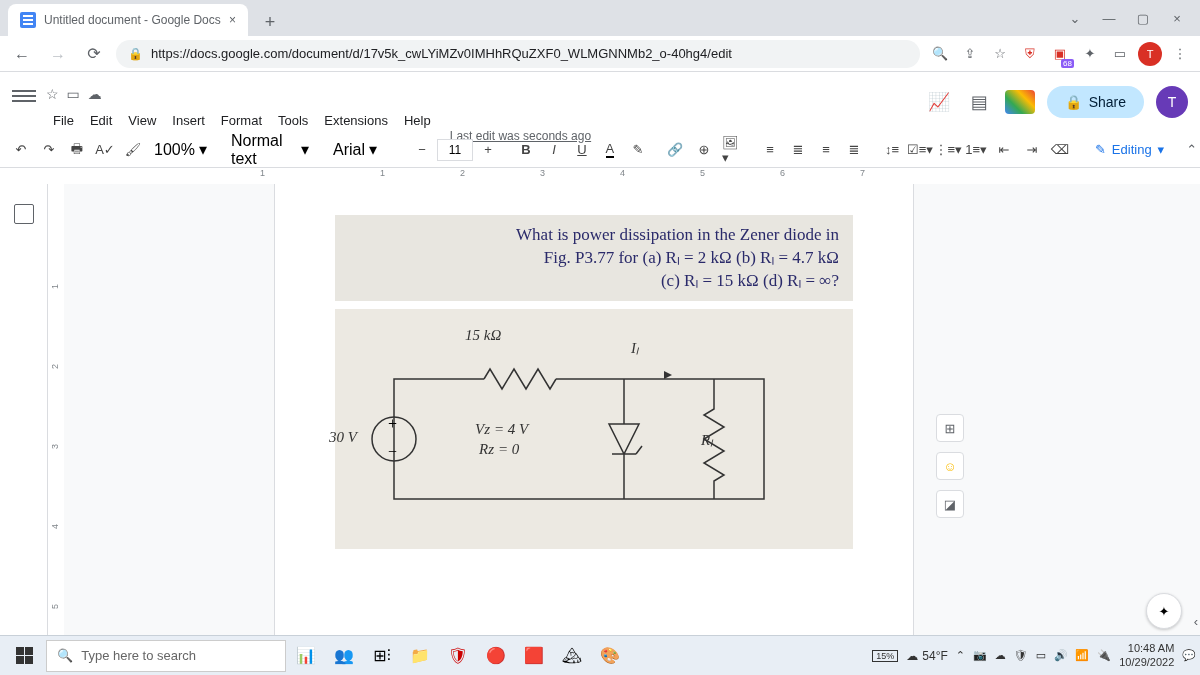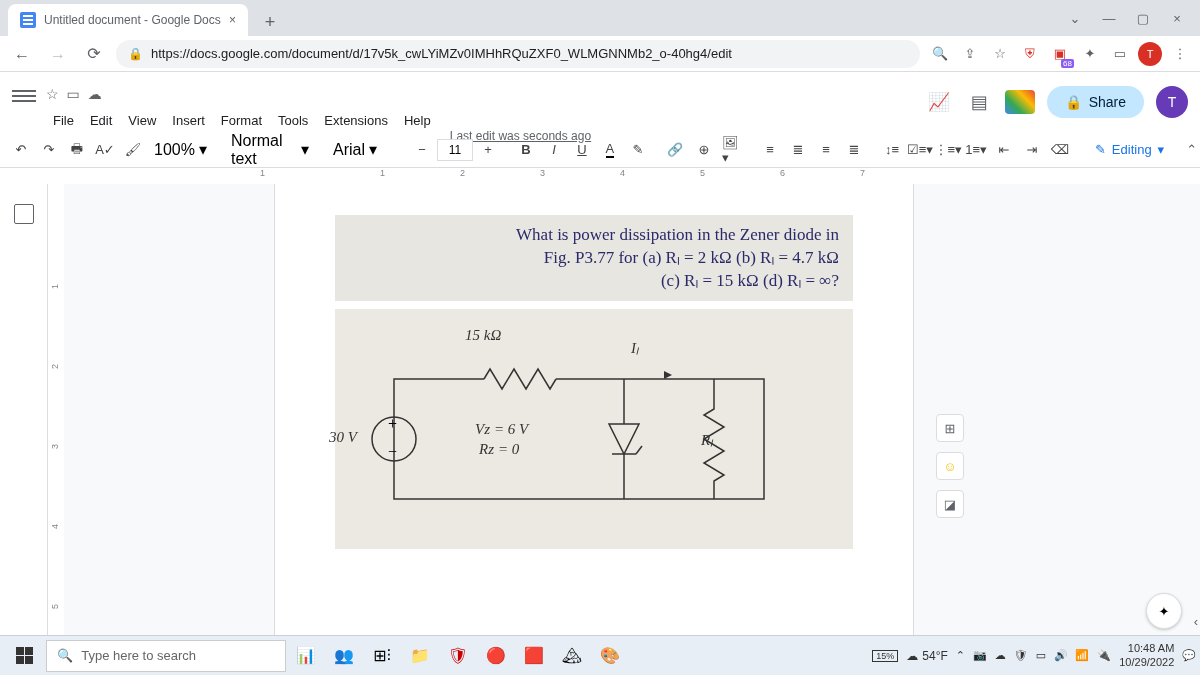--- a/index.html
+++ b/index.html
@@ -263,21 +263,21 @@
           <circle cx="30" cy="130" r="22" stroke="#333" fill="none" stroke-width="1.5"></circle>
           <text x="24" y="120" font-size="16">+</text>
           <text x="24" y="148" font-size="16">−</text>
           <path d="M 260 70 L 260 115 M 245 115 L 275 115 L 260 145 Z M 248 145 L 272 145 M 272 145 l6 -8 M 260 145 L 260 190" stroke="#333" fill="none" stroke-width="1.5"></path>
           <path d="M 350 70 L 350 100 l-10 6 l20 12 l-20 12 l20 12 l-20 12 l20 12 l-10 6 L 350 190" stroke="#333" fill="none" stroke-width="1.5"></path>
           <path d="M 300 70 l8 -4 l-8 -4 l0 8" fill="#333"></path>
         </svg>
         <span class="clabel" style="left:130px; top:18px;">15 kΩ</span>
         <span class="clabel" style="left:296px; top:28px;">Iₗ</span>
         <span class="clabel" style="left:-6px; top:120px;">30 V</span>
-        <span class="clabel" style="left:140px; top:112px;">Vᴢ = 6 V</span>
+        <span class="clabel" style="left:140px; top:112px;">Vᴢ = 4 V</span>
         <span class="clabel" style="left:144px; top:132px;">Rᴢ = 0</span>
         <span class="clabel" style="left:366px; top:120px;">Rₗ</span>
       </div>
     </div>
     <div class="side-tools">
       <div class="st">⊞</div>
       <div class="st" style="color:#fbbc04;">☺</div>
       <div class="st">◪</div>
     </div>
   </div>

